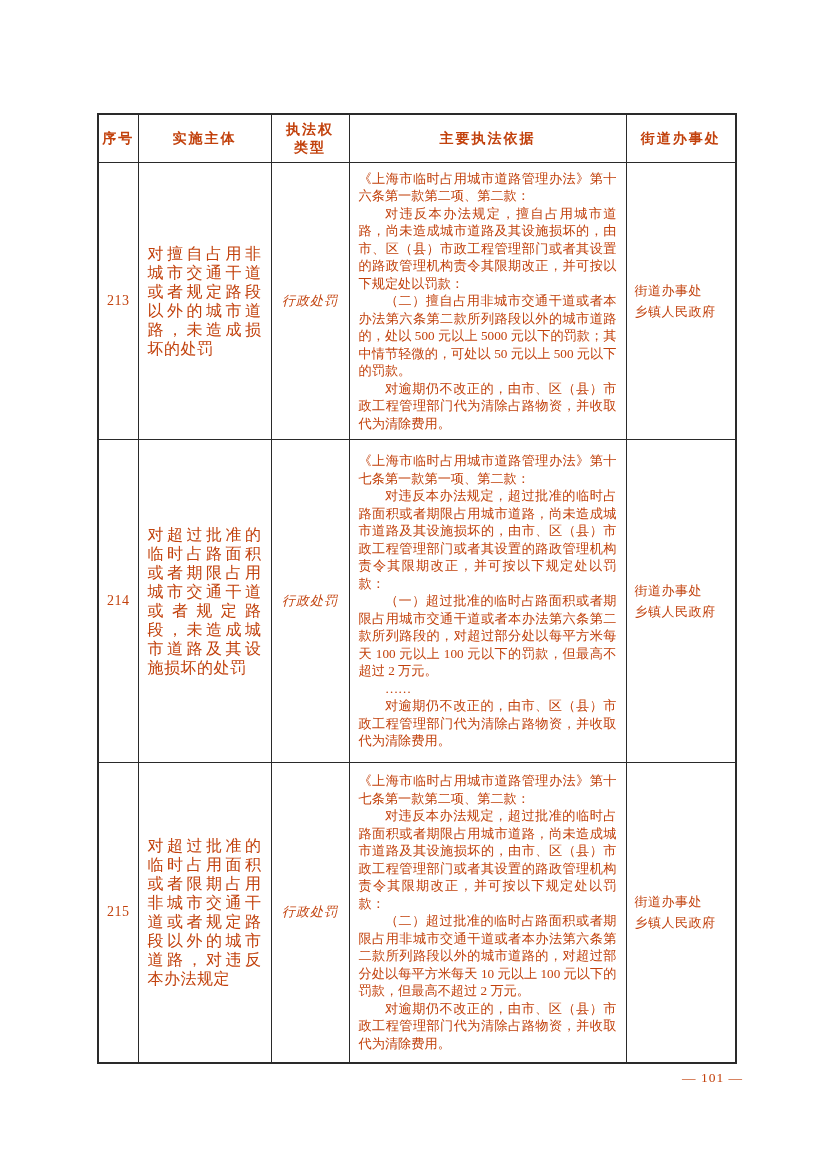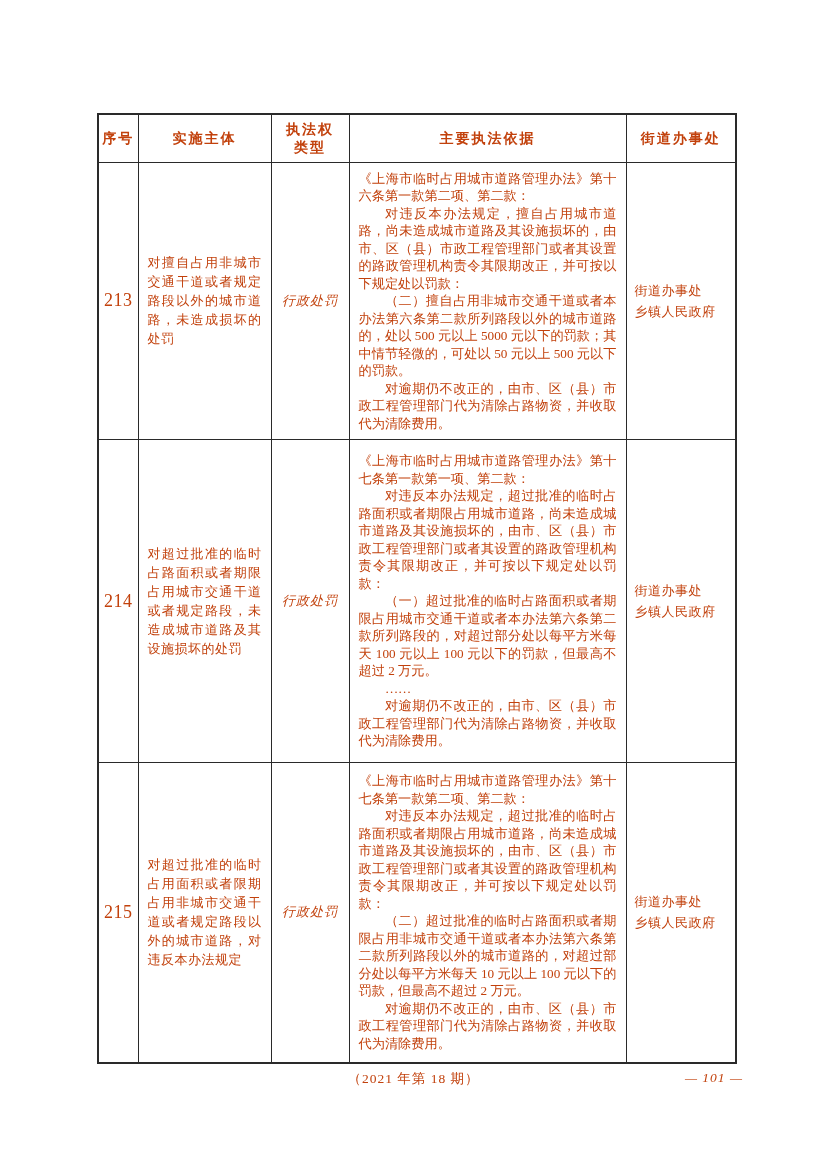--- a/index.html
+++ b/index.html
@@ -35,26 +35,26 @@
     line-height: 18px;
     text-align: center;
     padding: 2px;
     letter-spacing: 2px;
   }
   tr.row-213 { height: 276px; }
   tr.row-214 { height: 323px; }
   tr.row-215 { height: 300px; }
   .cell-no {
     text-align: center;
-    font-size: 18px;
+    font-size: 14px;
     letter-spacing: 0.5px;
   }
   .cell-name {
     padding: 8px 9px;
-    font-size: 13px;
+    font-size: 16px;
     line-height: 19px;
     text-align: justify;
     text-justify: inter-character;
     letter-spacing: 0.5px;
   }
   .cell-type {
     text-align: center;
     font-size: 13px;
     letter-spacing: 1px;
     font-style: italic;
@@ -84,21 +84,20 @@
     text-align: center;
     font-size: 13.5px;
     letter-spacing: 1px;
   }
   .footer-page {
     position: absolute;
     top: 1070px;
     right: 84px;
     font-size: 13.5px;
     letter-spacing: 1px;
-    font-style: italic;
   }
 </style>
 </head>
 <body>
 
 <div class="page">
 
   <table class="gov-table">
     <colgroup>
       <col style="width:40px">
@@ -162,16 +161,15 @@
           <p>对逾期仍不改正的，由市、区（县）市政工程管理部门代为清除占路物资，并收取代为清除费用。</p>
         </td>
         <td class="cell-auth">
           <div>街道办事处</div>
           <div>乡镇人民政府</div>
         </td>
       </tr>
     </tbody>
   </table>
 
-  <div class="footer-issue">（2021 年第 18 期）</div>
   <div class="footer-page">—  101  —</div>
 
 </div>
 
 </body></html>

